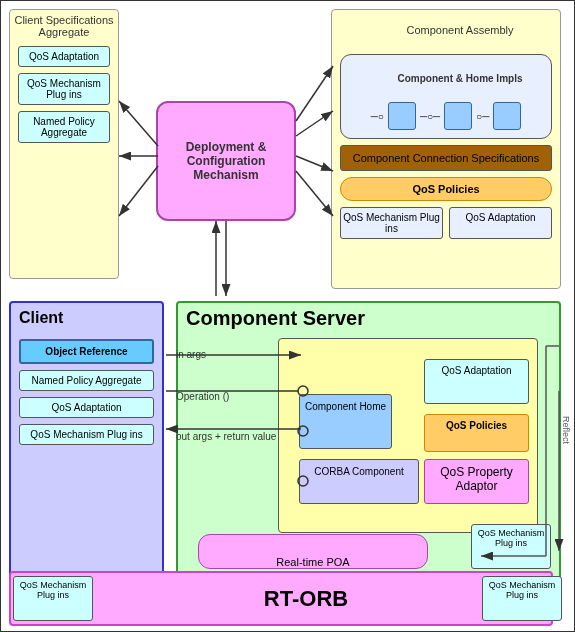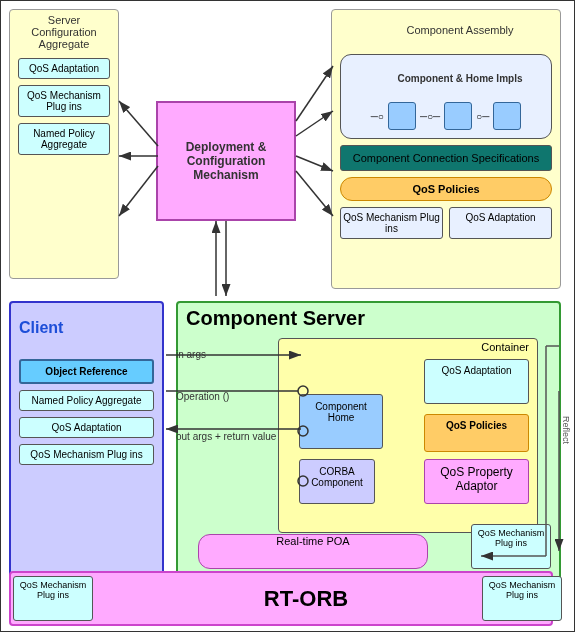--- a/index.html
+++ b/index.html
@@ -79,21 +79,21 @@
       width: 28px; height: 28px;
       background: #99ccff;
       border: 1.5px solid #336699;
       border-radius: 3px;
     }
 
     
     .comp-conn-spec {
       margin: 6px 8px;
       border: 1.5px solid #555;
-      background: #0f766e;
+      background: #a16207;
       border-radius: 3px;
       padding: 6px 4px;
       text-align: center;
       font-size: 11px;
     }
 
     
     .qos-policies-top {
       margin: 6px 8px;
       border: 1.5px solid #cc8800;
@@ -121,21 +121,21 @@
       font-size: 10px;
     }
 
     
     .deploy-mech {
       position: absolute;
       top: 100px; left: 155px;
       width: 140px; height: 120px;
       border: 2px solid #aa44aa;
       background: #ffaaff;
-      border-radius: 0;
+      border-radius: 12px;
       display: flex;
       align-items: center;
       justify-content: center;
       text-align: center;
       font-weight: bold;
       font-size: 12px;
       color: #333;
     }
 
     
@@ -154,22 +154,22 @@
       position: absolute;
       top: 300px; left: 8px;
       width: 155px; height: 290px;
       border: 2px solid #3333cc;
       background: #ccccff;
       border-radius: 4px;
     }
     .client-panel .panel-title {
       font-size: 16px;
       font-weight: bold;
-      color: #1d4ed8;
-      padding: 16px 8px;
+      color: #000000;
+      padding: 6px 8px;
     }
     .obj-ref {
       margin: 6px 8px;
       border: 2px solid #336699;
       background: #66ccff;
       border-radius: 3px;
       padding: 5px 4px;
       text-align: center;
       font-weight: bold;
       font-size: 10px;
@@ -202,33 +202,33 @@
     }
     .container-box .title {
       text-align: right;
       padding: 2px 8px;
       font-size: 11px;
     }
 
     .comp-home-box {
       position: absolute;
       top: 55px; left: 20px;
-      width: 84px; height: 55px;
+      width: 93px; height: 55px;
       border: 1.5px solid #555;
       background: #99ccff;
       border-radius: 3px;
       text-align: center;
       padding: 6px 4px;
       font-size: 10px;
     }
 
     .corba-comp-box {
       position: absolute;
       top: 120px; left: 20px;
-      width: 76px; height: 45px;
+      width: 120px; height: 45px;
       border: 1.5px solid #555;
       background: #ccccff;
       border-radius: 3px;
       text-align: center;
       padding: 6px 4px;
       font-size: 10px;
     }
 
     .qos-adaptation-container {
       position: absolute;
@@ -268,21 +268,21 @@
     }
 
     .realtime-poa {
       position: absolute;
       bottom: 20px; left: 20px;
       width: 230px; height: 35px;
       border: 1.5px solid #aa44aa;
       background: #ffaaff;
       border-radius: 12px;
       display: flex;
-      align-items: flex-start;
+      align-items: flex-end;
       justify-content: center;
       font-size: 11px;
     }
 
     
     .rtorb-panel {
       position: absolute;
       top: 570px; left: 8px;
       width: 544px; height: 55px;
       border: 2px solid #cc44cc;
@@ -355,21 +355,21 @@
       writing-mode: vertical-rl;
       text-orientation: mixed;
     }
   </style>
 </head>
 <body>
 
 <div class="diagram-container">
 
   <div class="client-config-aggregate">
-    <div class="title">Server Configuration Aggregate</div>
+    <div class="title">Client Specifications Aggregate</div>
     <div class="small-box">QoS Adaptation</div>
     <div class="small-box">QoS Mechanism Plug ins</div>
     <div class="small-box">Named Policy Aggregate</div>
   </div>
 
   <div class="component-assembly">
     <div class="title">Component Assembly</div>
     <div class="comp-home-impls">
       <div class="title">Component &amp; Home Impls</div>
       <div class="comp-boxes">
@@ -399,21 +399,20 @@
     <div class="obj-ref">Object Reference</div>
     <div class="small-box" style="background:#ccffff;">Named Policy Aggregate</div>
     <div class="small-box" style="background:#ccffff;">QoS Adaptation</div>
     <div class="small-box" style="background:#ccffff; margin-top:6px;">QoS Mechanism Plug ins</div>
   </div>
 
   <div class="comp-server-panel">
     <div class="panel-title">Component Server</div>
 
     <div class="container-box">
-      <div class="title">Container</div>
       <div class="comp-home-box">Component Home</div>
       <div class="corba-comp-box">CORBA Component</div>
       <div class="qos-adaptation-container">QoS Adaptation</div>
       <div class="qos-policies-container">QoS Policies</div>
       <div class="qos-property-adaptor">QoS Property Adaptor</div>
     </div>
 
     <div class="realtime-poa">
       <span>Real-time POA</span>
     </div>

